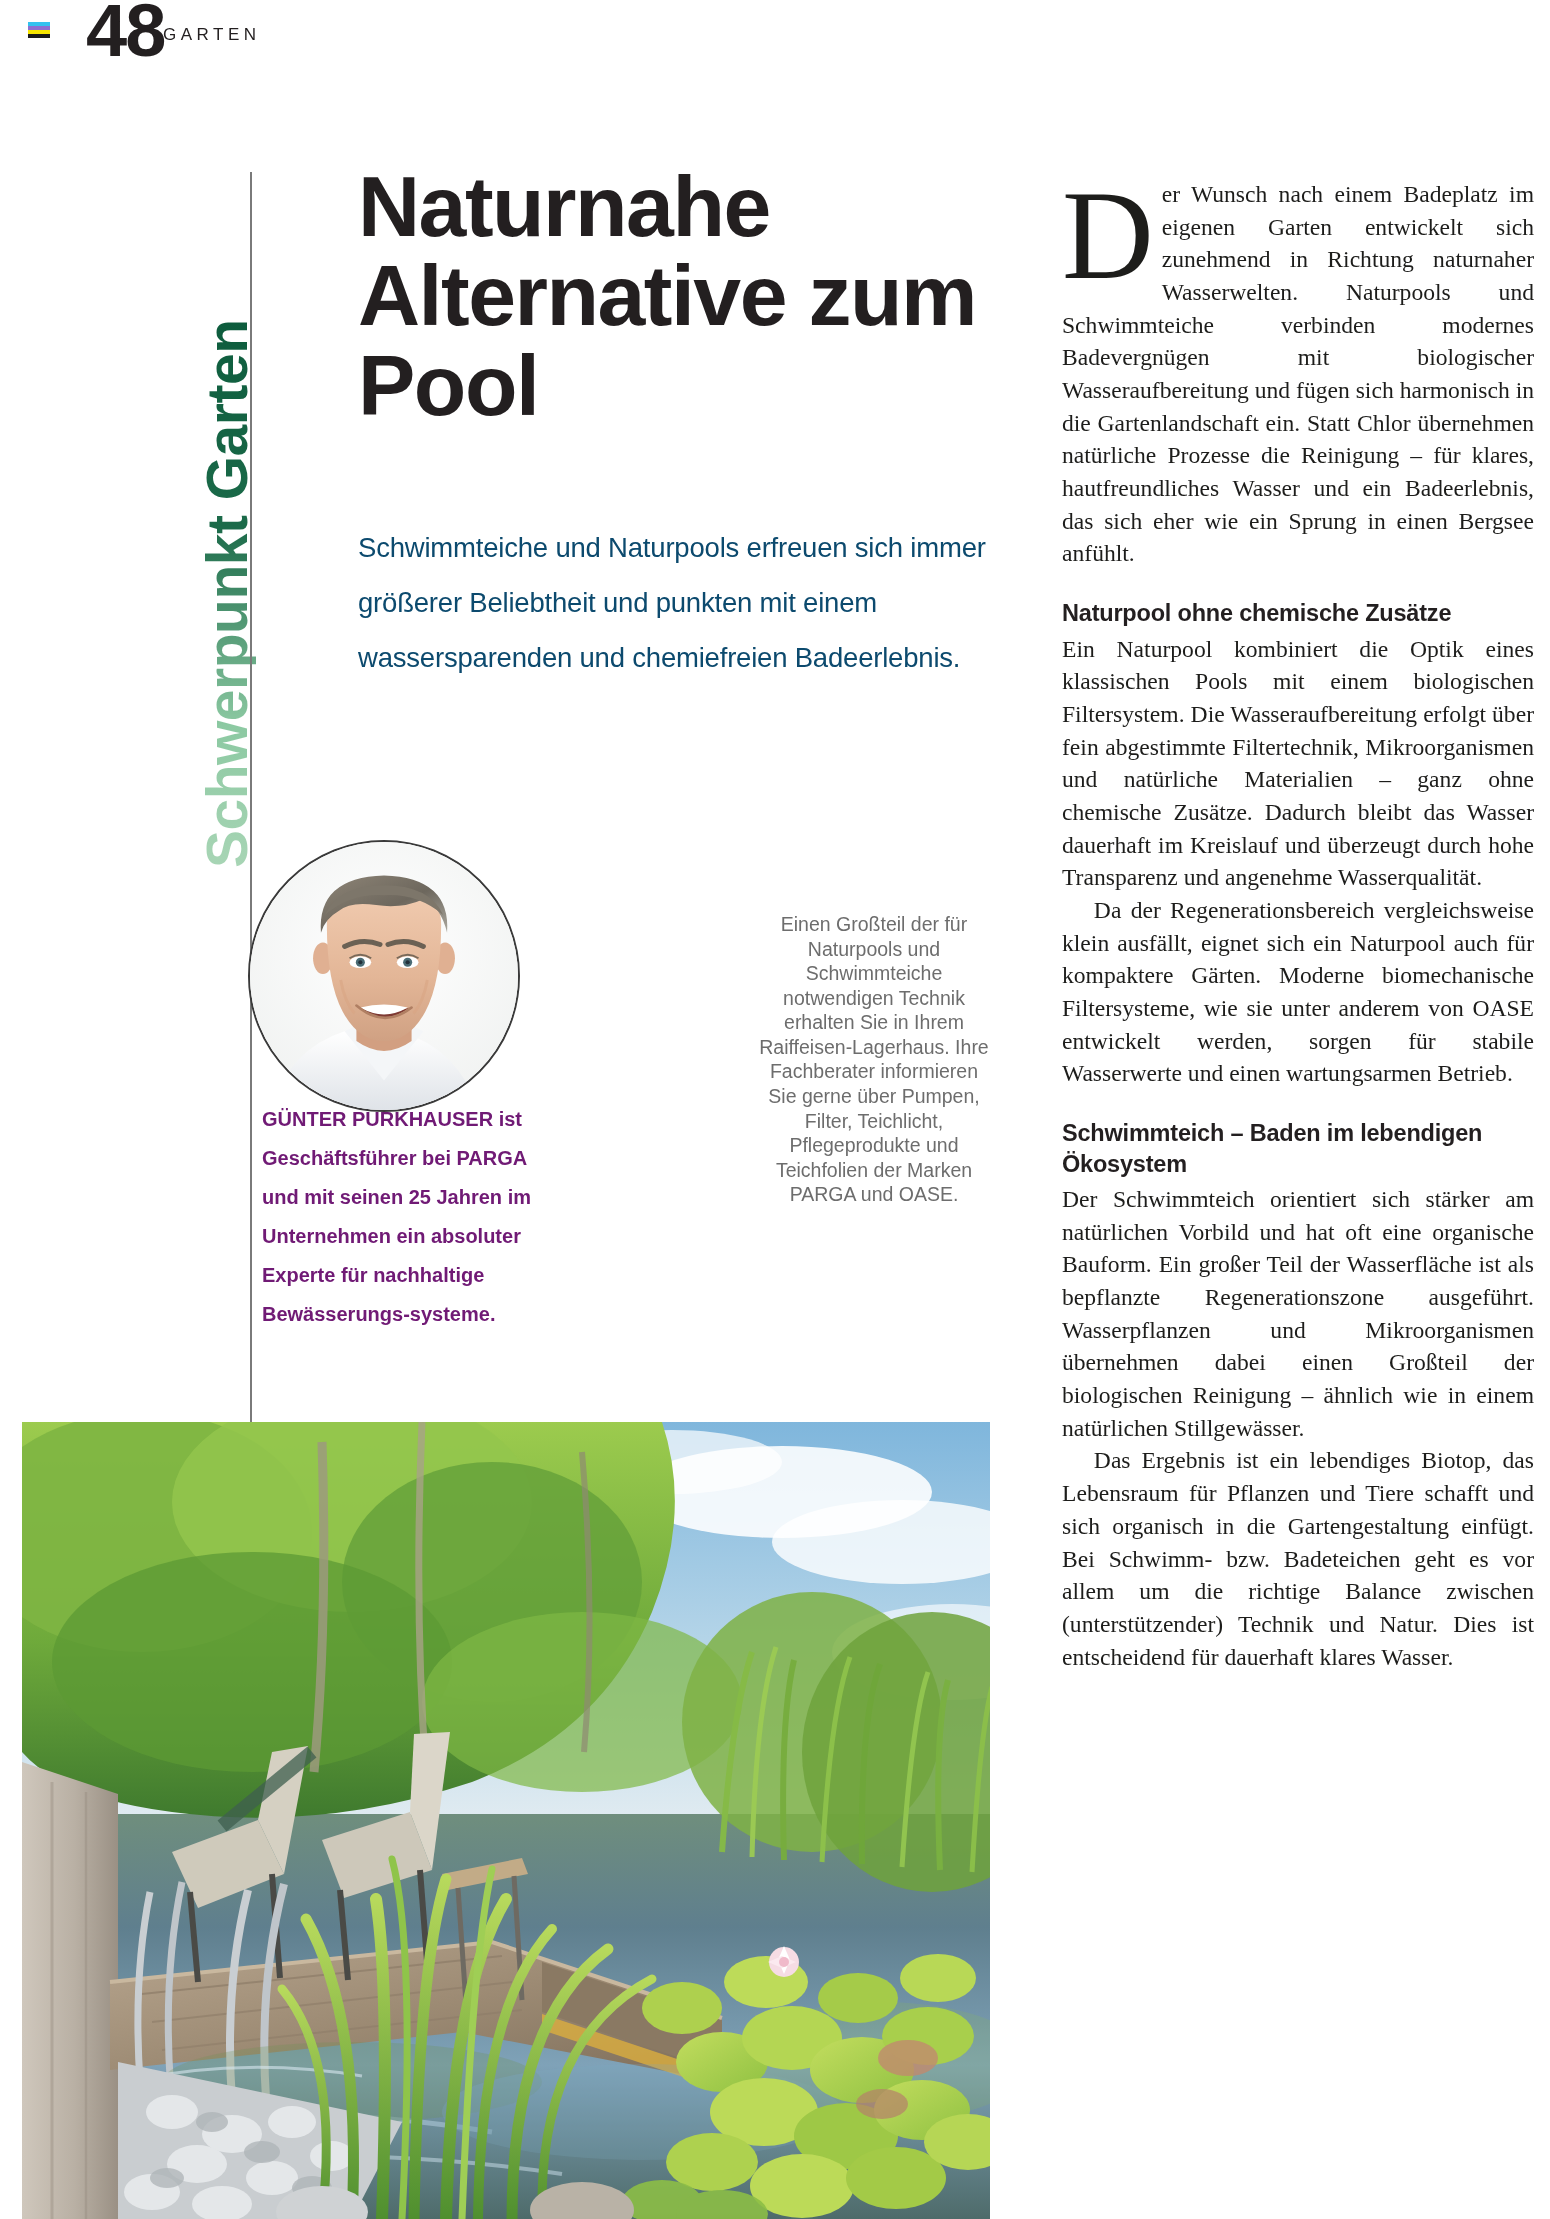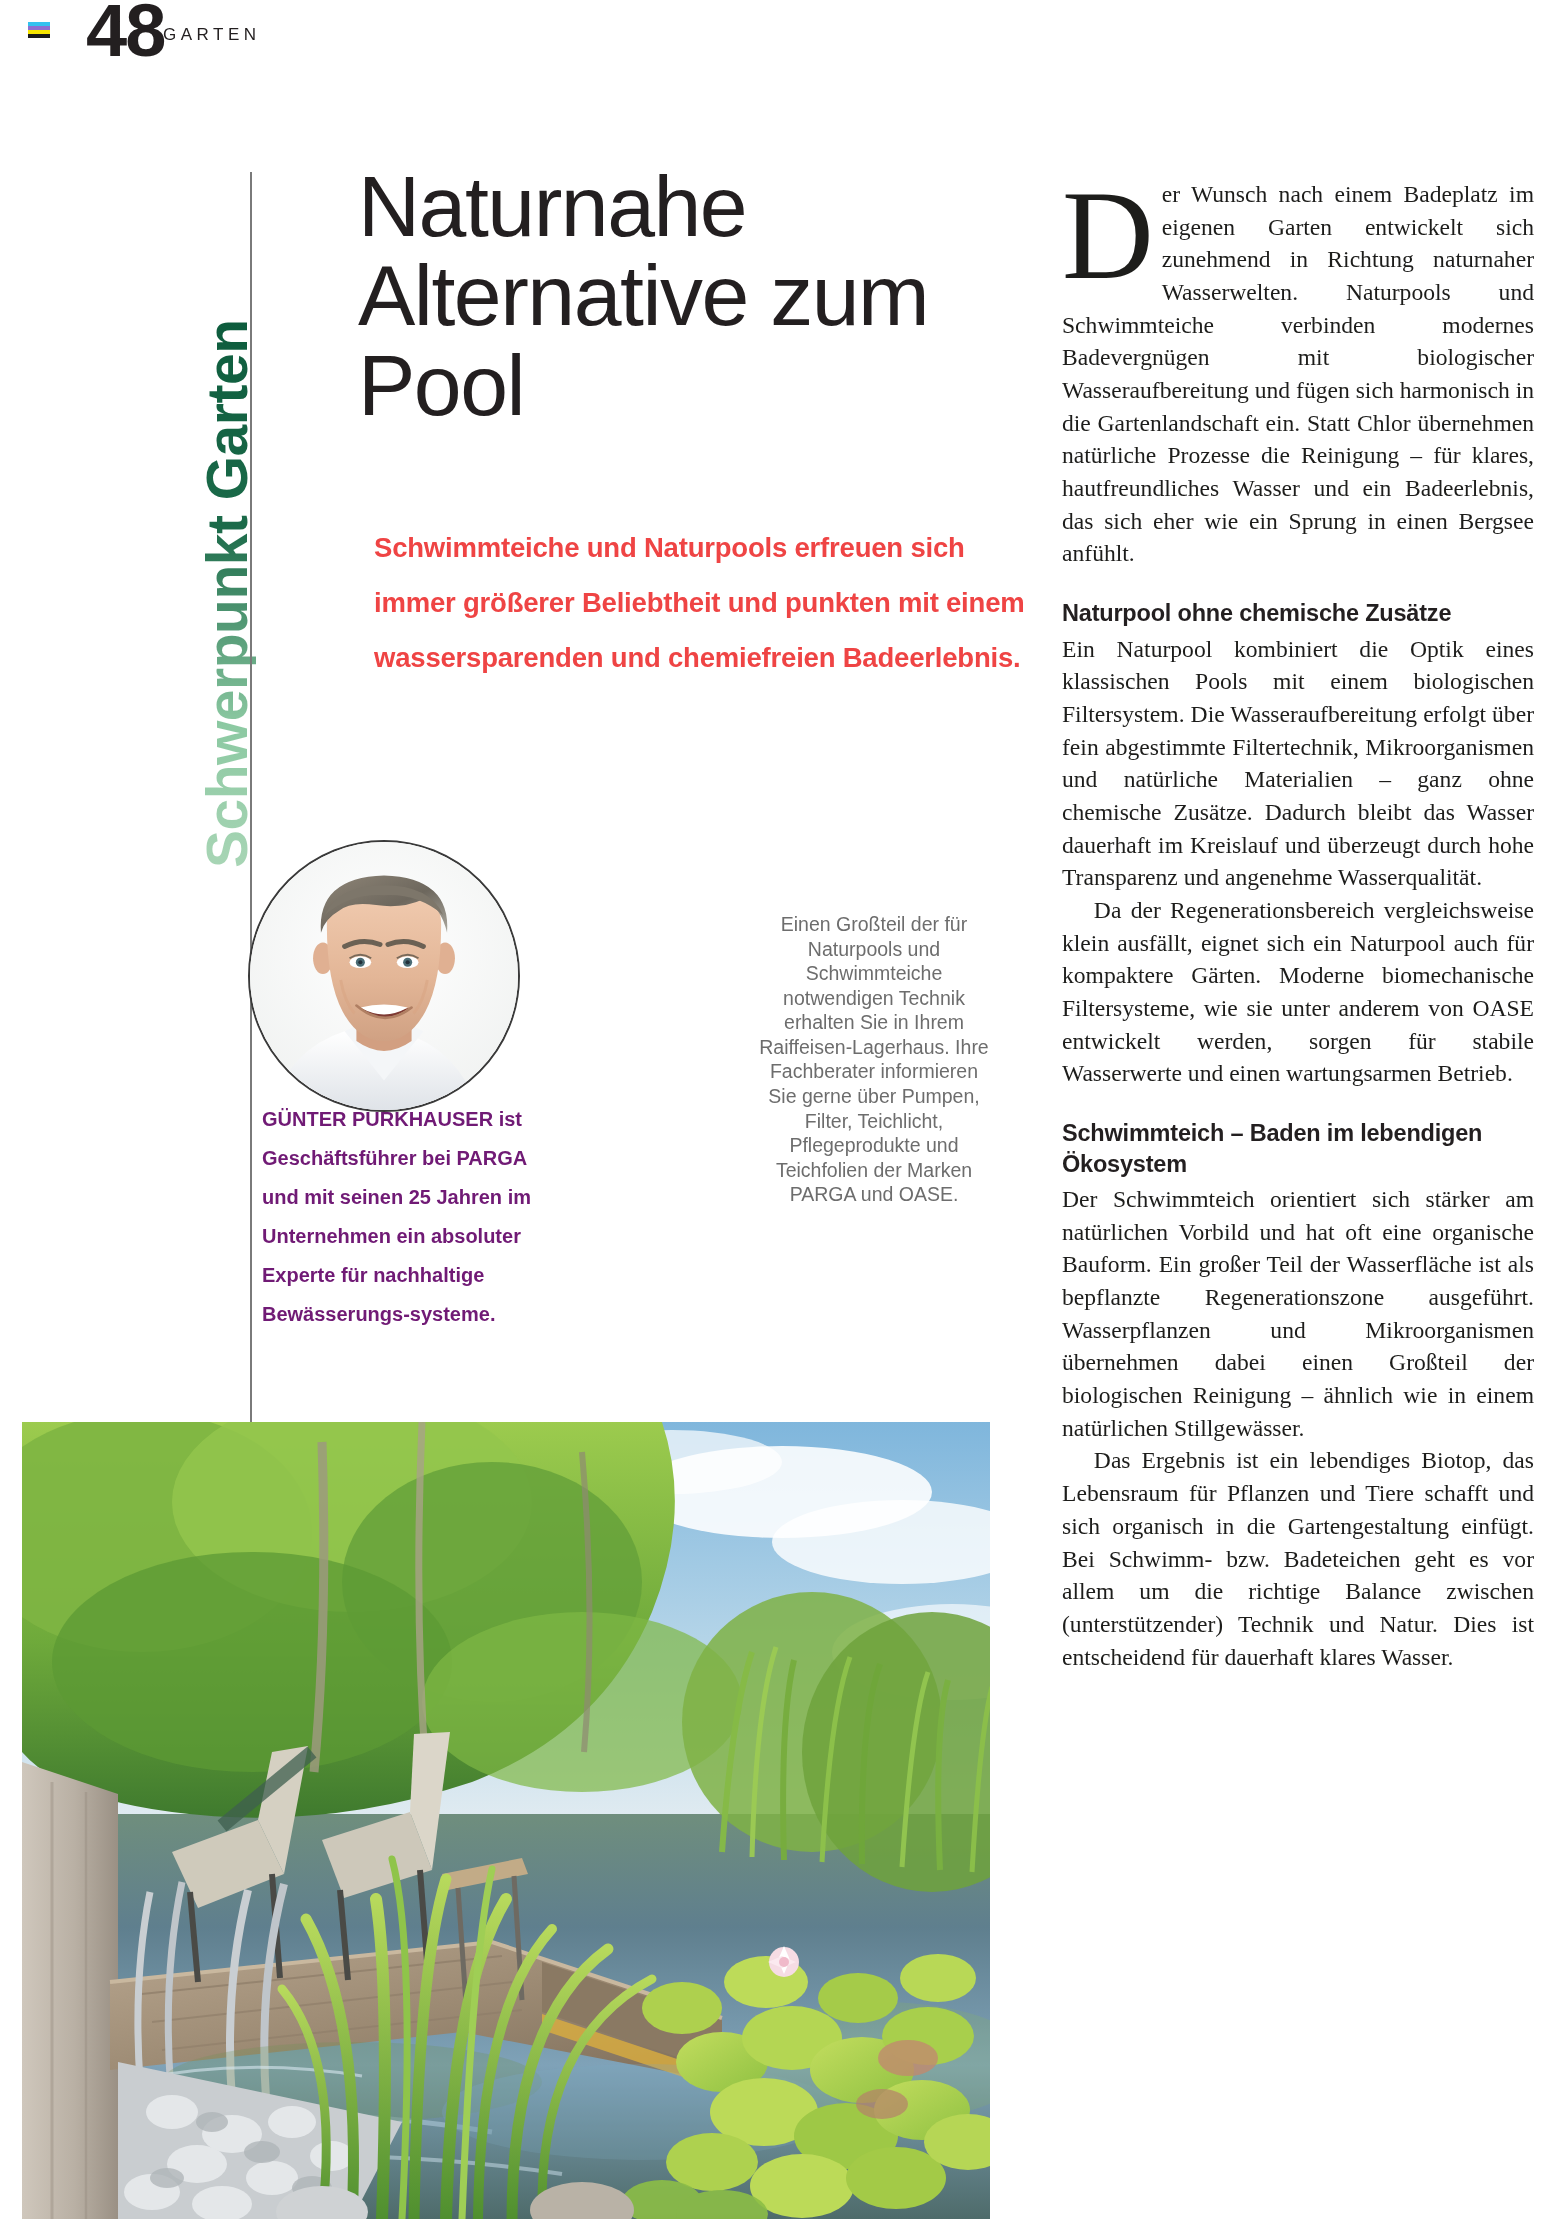--- a/index.html
+++ b/index.html
@@ -80,36 +80,35 @@
     background: #7a7a7a;
   }
 
   
   .headline {
     position: absolute;
     left: 358px;
     top: 162px;
     width: 660px;
     font-size: 86px;
-    font-weight: 400;
+    font-weight: 700;
     line-height: 1.04;
     letter-spacing: -1.5px;
     color: #231f20;
   }
   .deck {
     position: absolute;
     left: 358px;
     top: 520px;
     width: 660px;
     font-size: 27.5px;
-    font-weight: 700;
+    font-weight: 400;
     line-height: 2.0;
     letter-spacing: -0.2px;
-    color: #ef4444;
-    margin-left: 16px;
+    color: #0c4a6e;
   }
 
   
   .portrait {
     position: absolute;
     left: 248px;
     top: 840px;
     width: 272px;
     height: 272px;
     border-radius: 50%;

